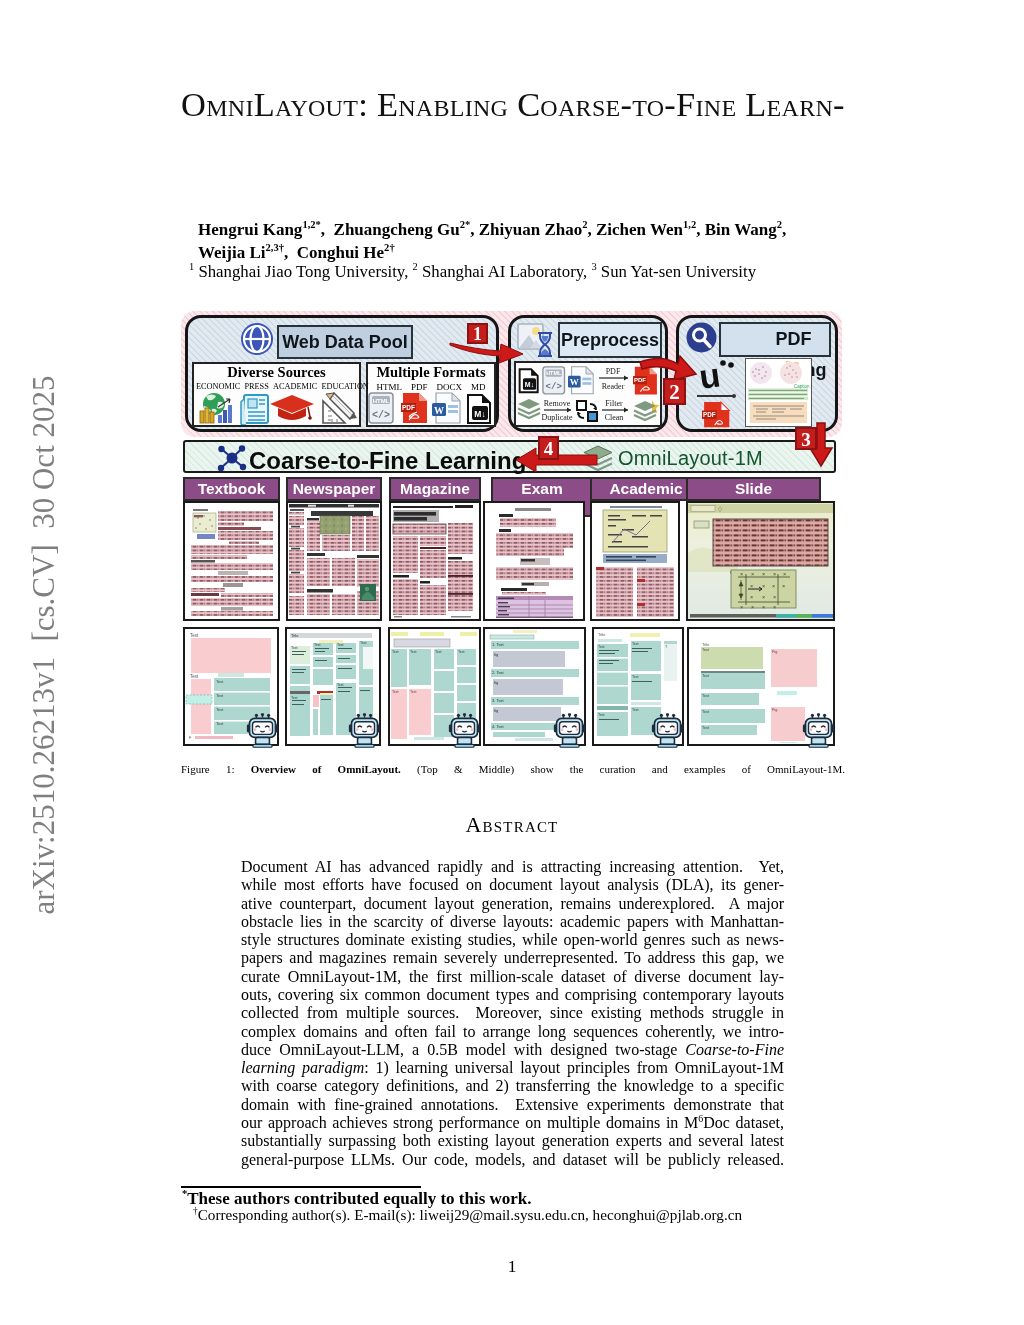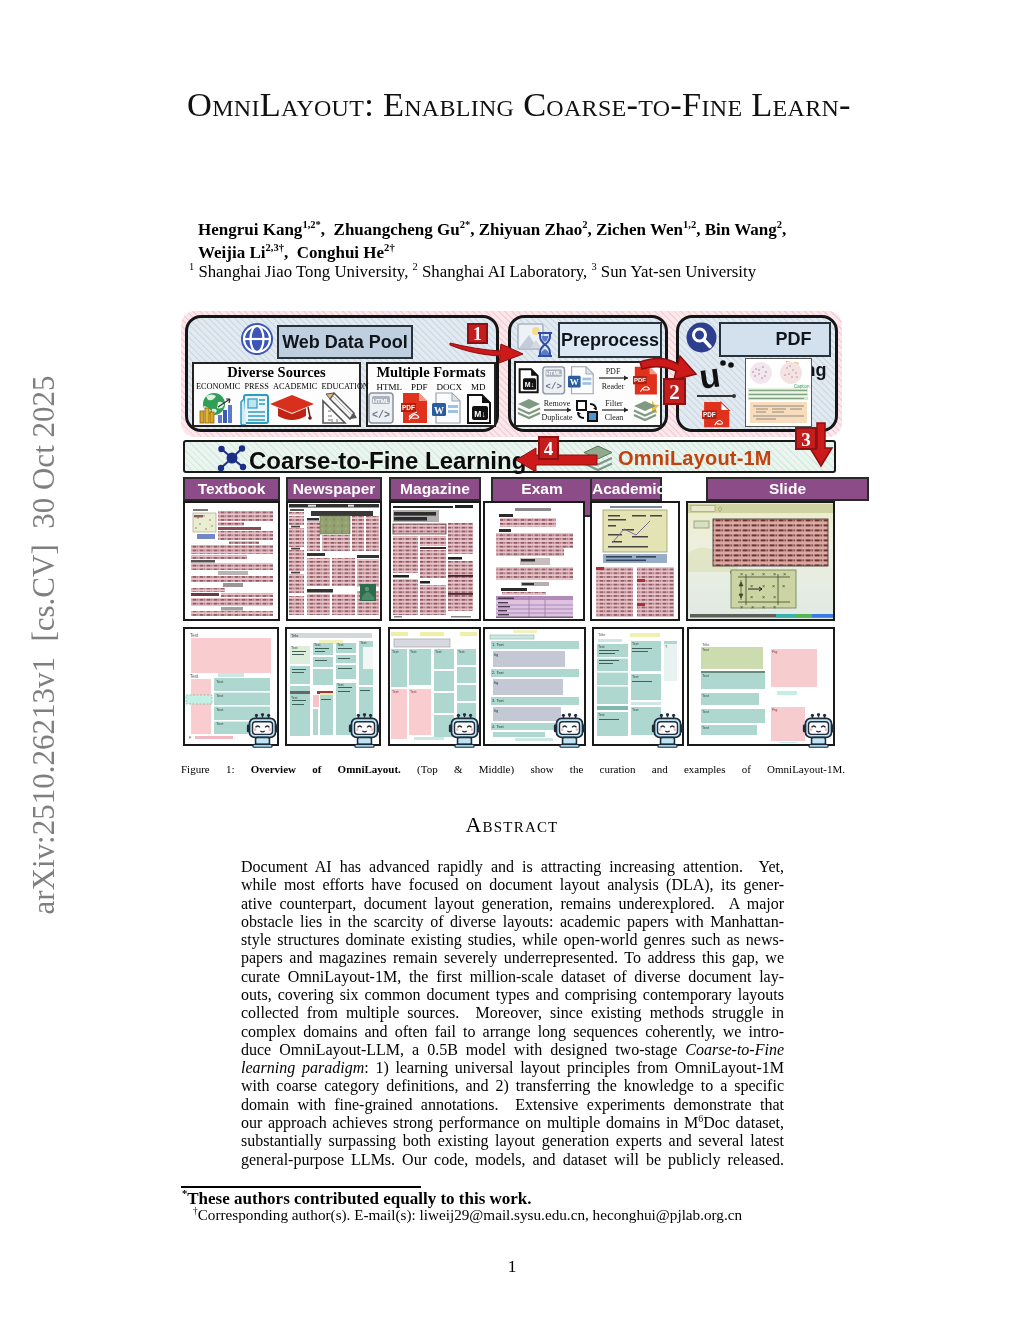--- a/index.html
+++ b/index.html
@@ -6,21 +6,21 @@
   html,body { width:1024px; height:1325px; background:#ffffff; }
   body { position:relative; font-family:"Liberation Serif", serif; overflow:hidden; }
   .abs { position:absolute; }
   .ser { font-family:"Liberation Serif", serif; }
   .san { font-family:"Liberation Sans", sans-serif; }
   sup { font-size:62%; vertical-align:super; line-height:0;margin-top:44px; }
 
   
   #arxiv { left:-231px; top:631px; width:542px; height:28px;
     transform:rotate(-90deg); color:#7f7f7f; font-size:31px; text-align:center; white-space:nowrap; }
-  #title { left:187px; top:86px; width:680px; font-size:34.4px; color:#111;
+  #title { left:181px; top:86px; width:680px; font-size:34.4px; color:#111;
     font-variant:small-caps; line-height:37px; white-space:nowrap; }
   #title .t1 { letter-spacing:0.29px; } #title .t2 { letter-spacing:0.55px; } #title .t3 { letter-spacing:0.4px; }
   #authors { left:198px; top:219px; width:640px; font-size:17px; font-weight:bold; line-height:22.5px; color:#000; }
   #affil { left:189px; top:262px; width:660px; font-size:16.8px; color:#000; }
   #caption { left:181px; top:758px; width:664px; font-size:11px; line-height:22.3px; text-align:justify; text-align-last:justify; color:#000; }
   #caption .ll { text-align-last:left; }
   #abshead { left:0px; top:812px; width:1024px; text-align:center; font-size:22px; font-variant:small-caps; letter-spacing:1.2px; color:#000; }
   #abstract { left:241px; top:858px; width:543px; font-size:16px; line-height:18.28px; text-align:justify; text-align-last:justify; color:#000; }
   #abstract .ll { text-align-last:left; }
   #fnrule { left:181px; top:1186px; width:240px; height:1.7px; background:#000; }
@@ -374,37 +374,37 @@
       </svg>
 </div>
 <div class="abs san" style="left:249px;top:447px;font-size:24px;font-weight:bold;color:#0b0b0b;letter-spacing:0px;">Coarse-to-Fine Learning</div>
 <div class="abs" style="left:583px;top:445px;width:30px;height:27px;">
   <svg width="30" height="27" viewBox="0 0 30 27">
         <path d="M15 1 L29 7.5 L15 14 L1 7.5 Z" fill="#8faa8d" stroke="#5d7560" stroke-width="1"></path>
         <path d="M1 13 L15 19.5 L29 13" fill="none" stroke="#7f998a" stroke-width="2.4"></path>
         <path d="M1 18.5 L15 25 L29 18.5" fill="none" stroke="#7f998a" stroke-width="2.4"></path>
       </svg>
 </div>
-<div class="abs san" style="left:618px;top:447px;font-size:20px;font-weight:bold;color:#c2410c;letter-spacing:0.2px;">OmniLayout-1M</div>
+<div class="abs san" style="left:618px;top:447px;font-size:20px;font-weight:normal;color:#14532d;letter-spacing:0.2px;">OmniLayout-1M</div>
 <svg class="abs" style="left:808px;top:421px;" width="26" height="47" viewBox="0 0 26 47">
       <path d="M9 2 L17 2 L17 27 L24 27 L13 45 L2 27 L9 27 Z" fill="#cc1a1a" stroke="#8c0f0f" stroke-width="1.5"></path>
     </svg>
 <div class="abs badge" style="left:795px;top:427px;width:22px;height:23px;font-size:19px;line-height:21px;">3</div>
 <svg class="abs" style="left:514px;top:430px;" width="85" height="42" viewBox="0 0 85 42">
       <rect x="40" y="6" width="5" height="24" fill="#cc1a1a"></rect>
       <path d="M2 30 L22 18 L22 25 L83 25 L83 35 L22 35 L22 42 Z" fill="#cc1a1a" stroke="#8c0f0f" stroke-width="1"></path>
     </svg>
 <div class="abs badge" style="left:538px;top:436px;width:21px;height:24px;font-size:19px;line-height:22px;">4</div>
 
 <div class="abs hdr" style="left:183px;top:477px;width:97px;height:24px;line-height:20px;">Textbook</div>
 <div class="abs hdr" style="left:286px;top:477px;width:96px;height:24px;line-height:20px;">Newspaper</div>
 <div class="abs hdr" style="left:389px;top:477px;width:92px;height:24px;line-height:20px;">Magazine</div>
 <div class="abs hdr" style="left:483px;top:477px;width:102px;height:40px;line-height:20px;margin-left:8px;">Exam</div>
-<div class="abs hdr" style="left:590px;top:477px;width:72px;height:24px;line-height:20px;">Academic</div>
-<div class="abs hdr" style="left:706px;top:477px;width:163px;height:24px;line-height:20px;">Slide</div>
+<div class="abs hdr" style="left:590px;top:477px;width:112px;height:24px;line-height:20px;">Academic</div>
+<div class="abs hdr" style="left:686px;top:477px;width:135px;height:24px;line-height:20px;">Slide</div>
 
 <div class="abs page" id="pg-text" style="left:183px;top:501px;width:97px;height:120px;">
 <svg width="93" height="116" viewBox="0 0 93 116">
  <rect x="8" y="6" width="15" height="2" fill="#777"></rect>
  <rect x="8" y="10" width="23" height="19" fill="#eaedcf" stroke="#a8a88a" stroke-width="0.7"></rect>
  <g fill="#667055">
           <circle cx="13" cy="15" r="0.7"></circle>
           <circle cx="19" cy="13" r="0.7"></circle>
           <circle cx="25" cy="17" r="0.7"></circle>
           <circle cx="15" cy="21" r="0.7"></circle>

